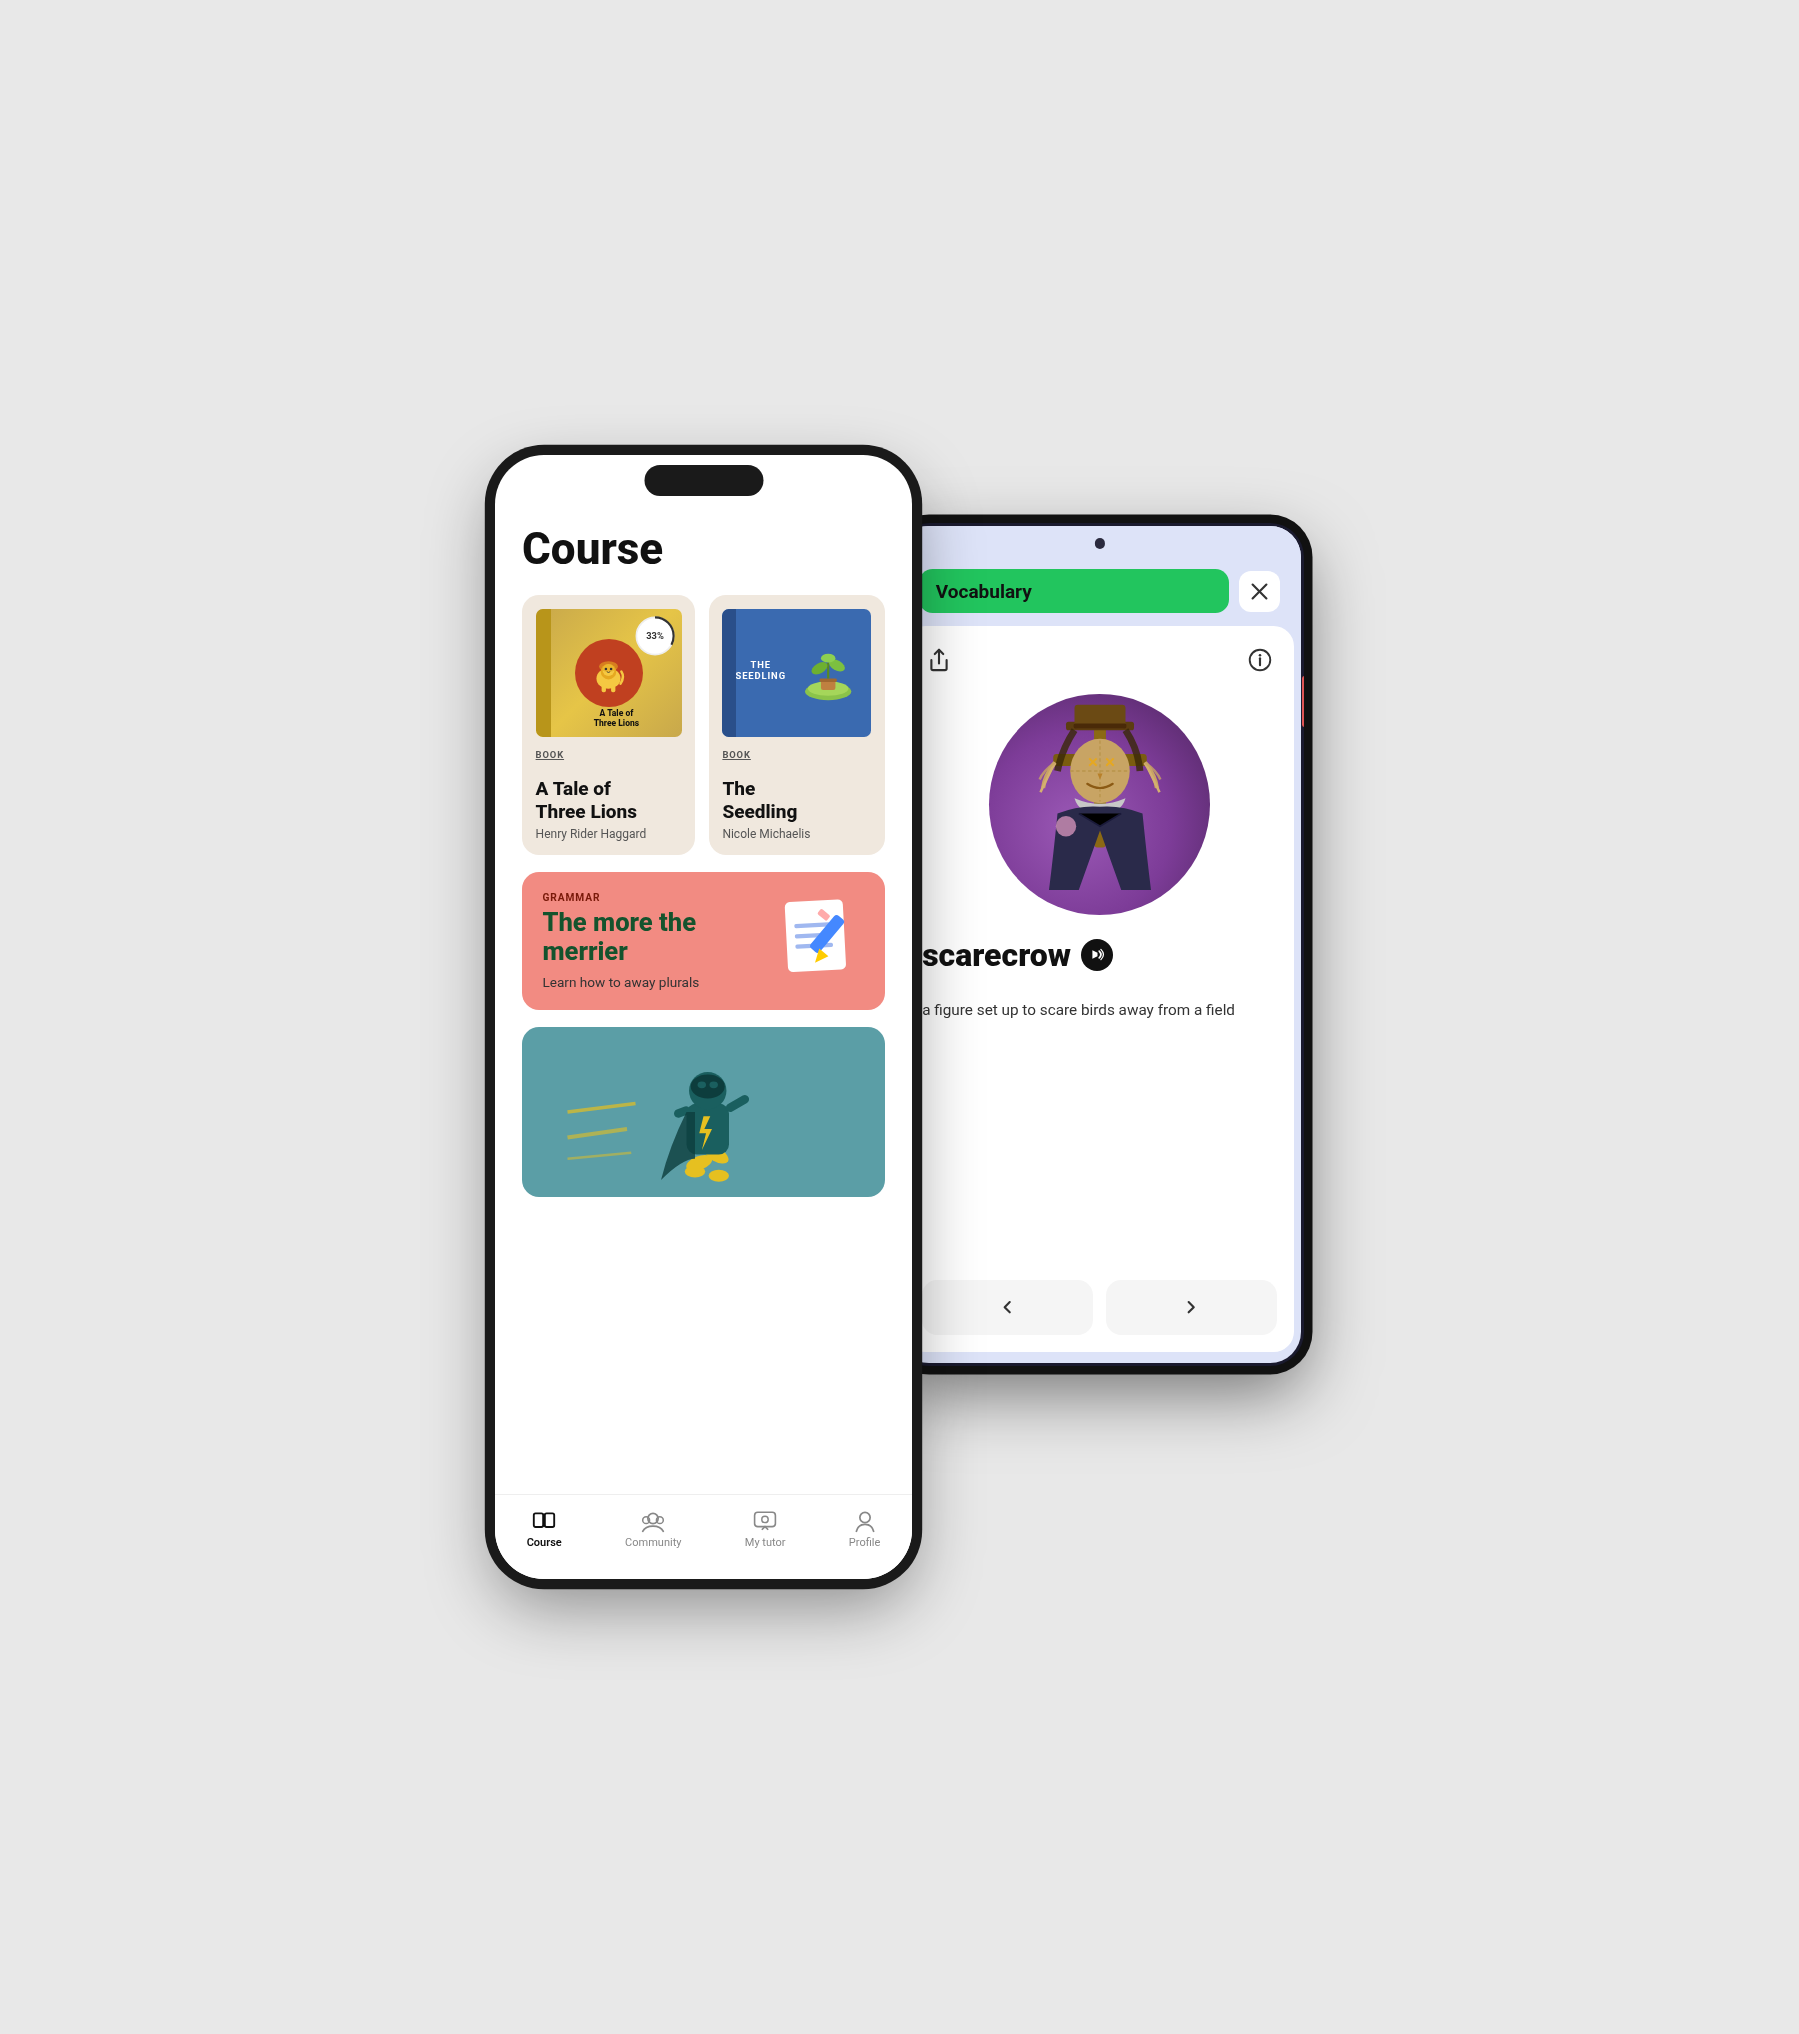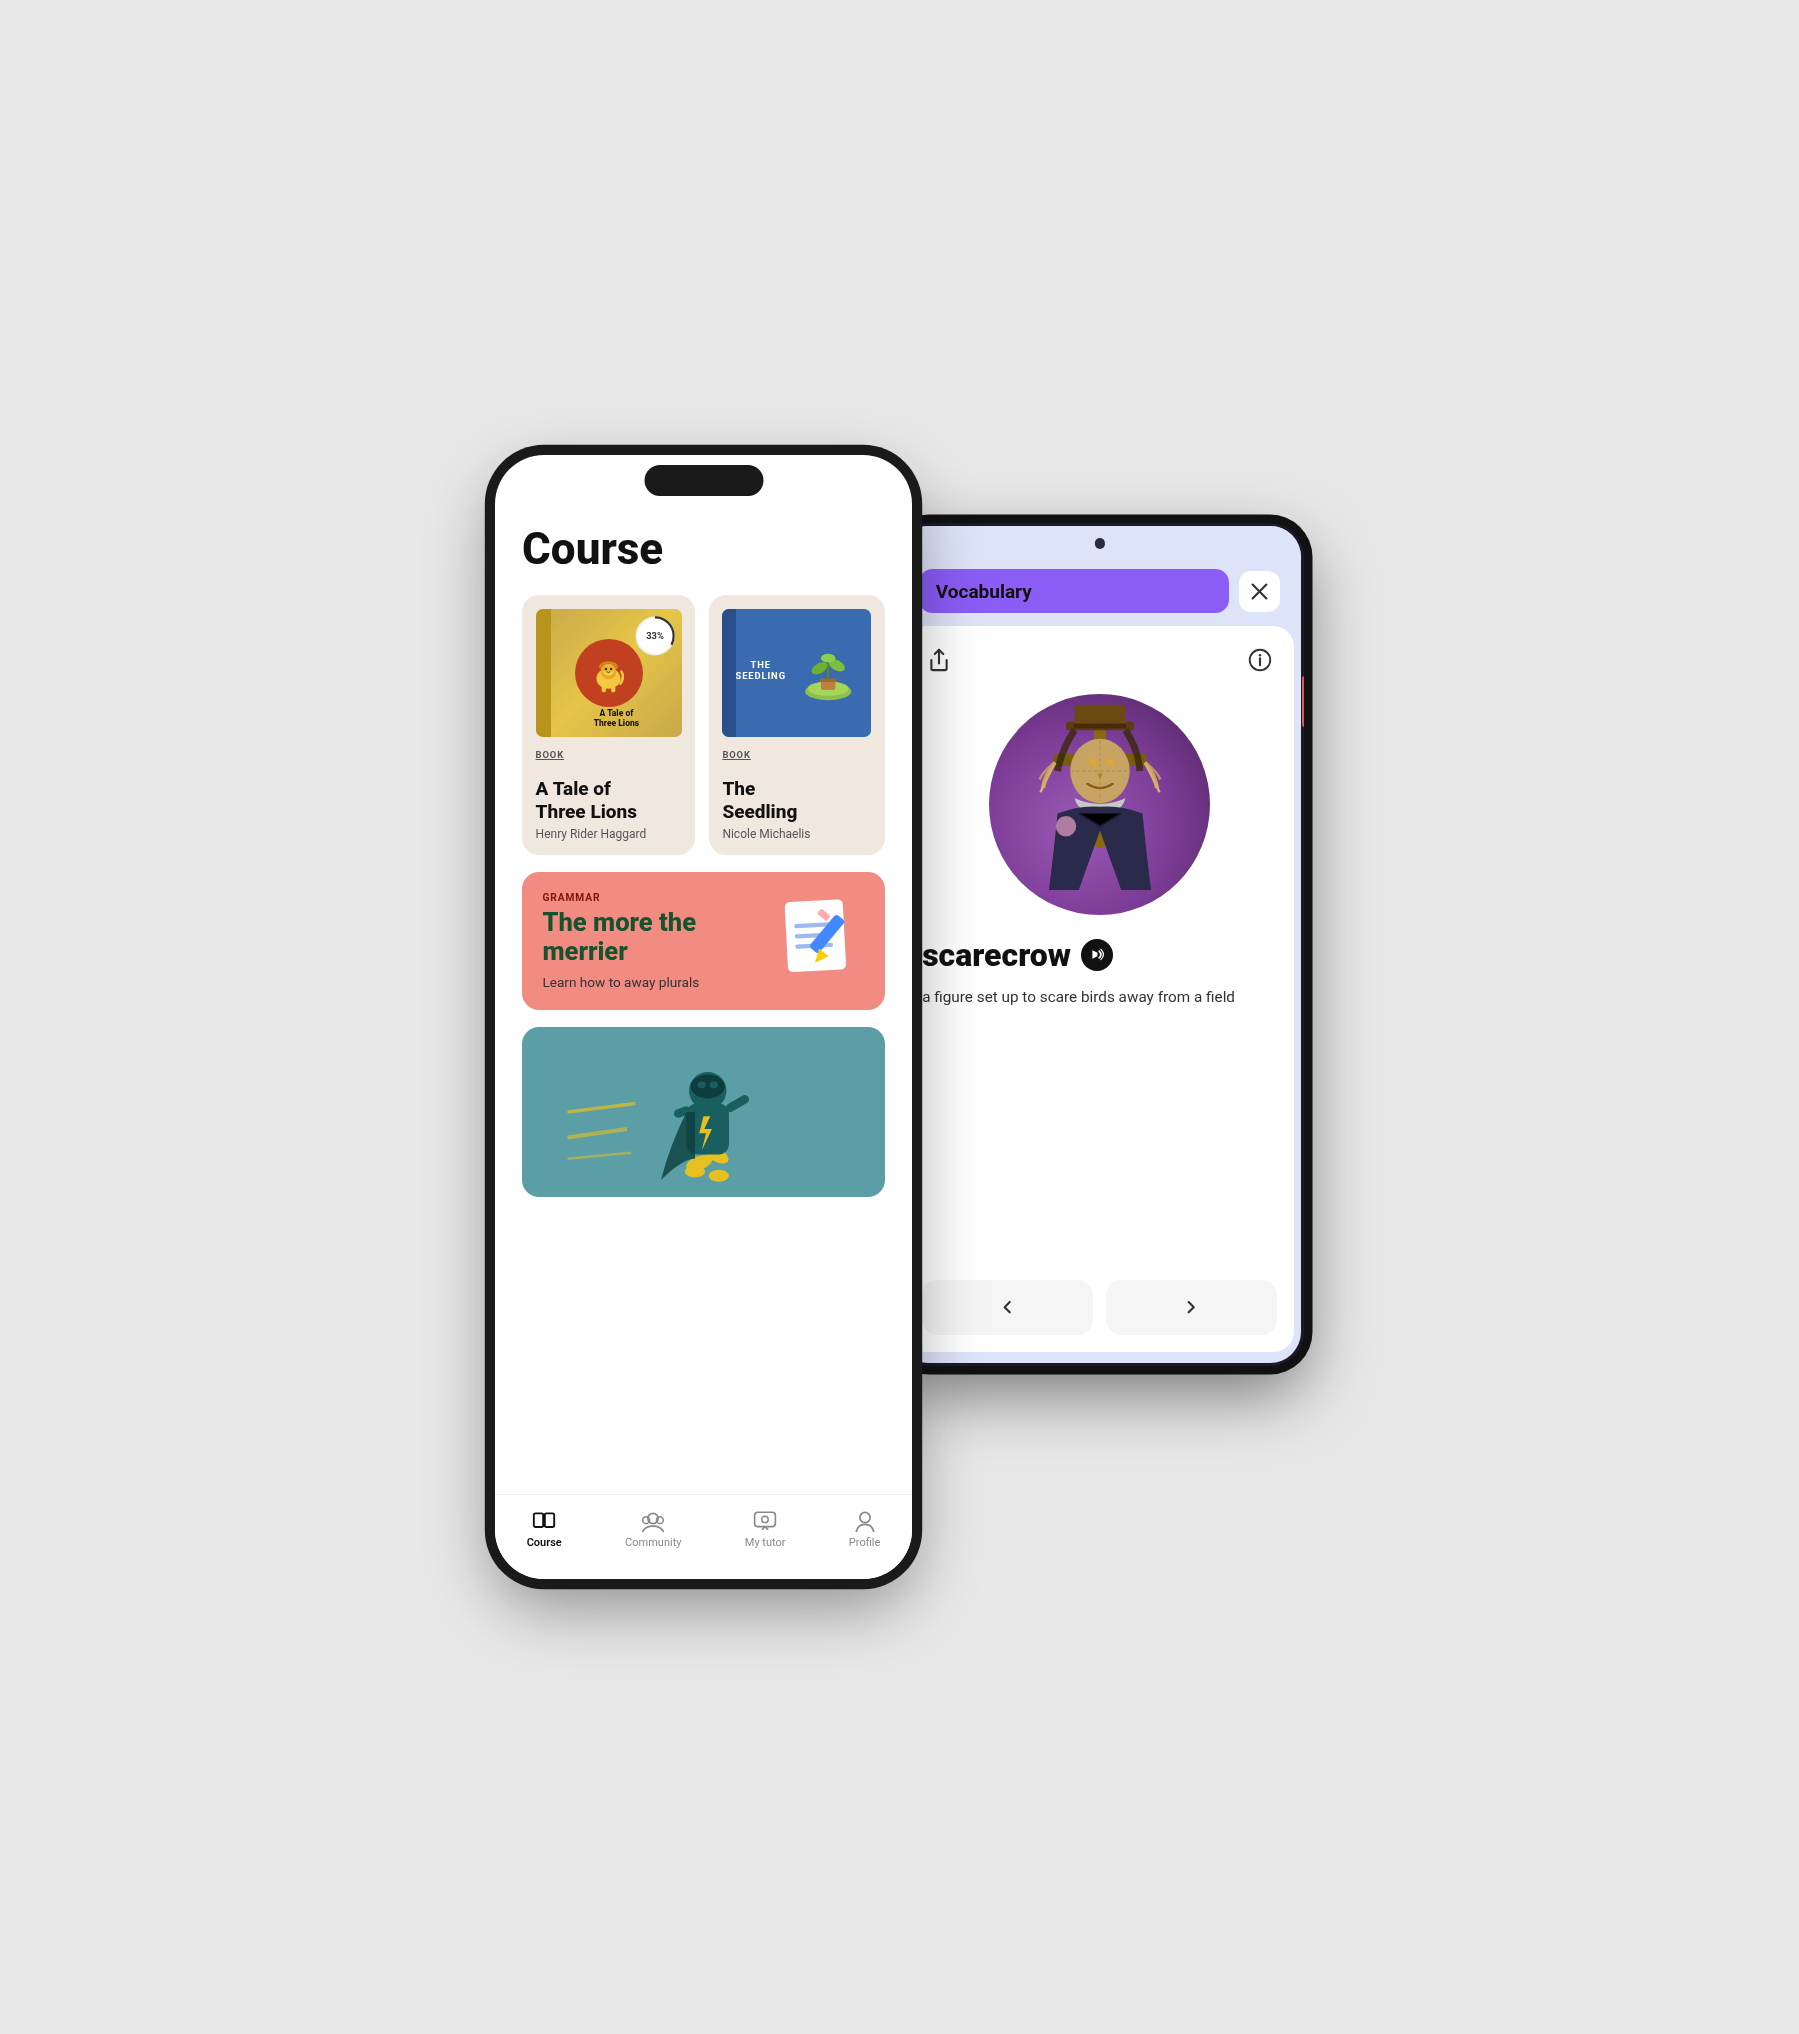--- a/index.html
+++ b/index.html
@@ -253,21 +253,21 @@
     }
 
     .vocab-header {
       display: flex;
       align-items: center;
       justify-content: space-between;
       padding: 43px 20.4px 13.6px;
       background: #dde3f8;
     }
     .vocab-title-box {
-      background: #8b5cf6;
+      background: #22c55e;
       border-radius: 13.6px;
       padding: 10.2px 17px;
       flex: 1;
       margin-right: 10.2px;
     }
     .vocab-title {
       font-size: 19px;
       font-weight: 700;
       color: #111;
     }
@@ -325,21 +325,21 @@
     .word-section {
       margin-bottom: 10.2px;
     }
     .word-title {
       font-size: 32px;
       font-weight: 900;
       color: #111;
       display: flex;
       align-items: center;
       gap: 10.2px;
-      margin-bottom: 12px;
+      margin-bottom: 25px;
     }
     .sound-btn {
       width: 32px;
       height: 32px;
       background: #111;
       border-radius: 50%;
       display: flex;
       align-items: center;
       justify-content: center;
       flex-shrink: 0;

